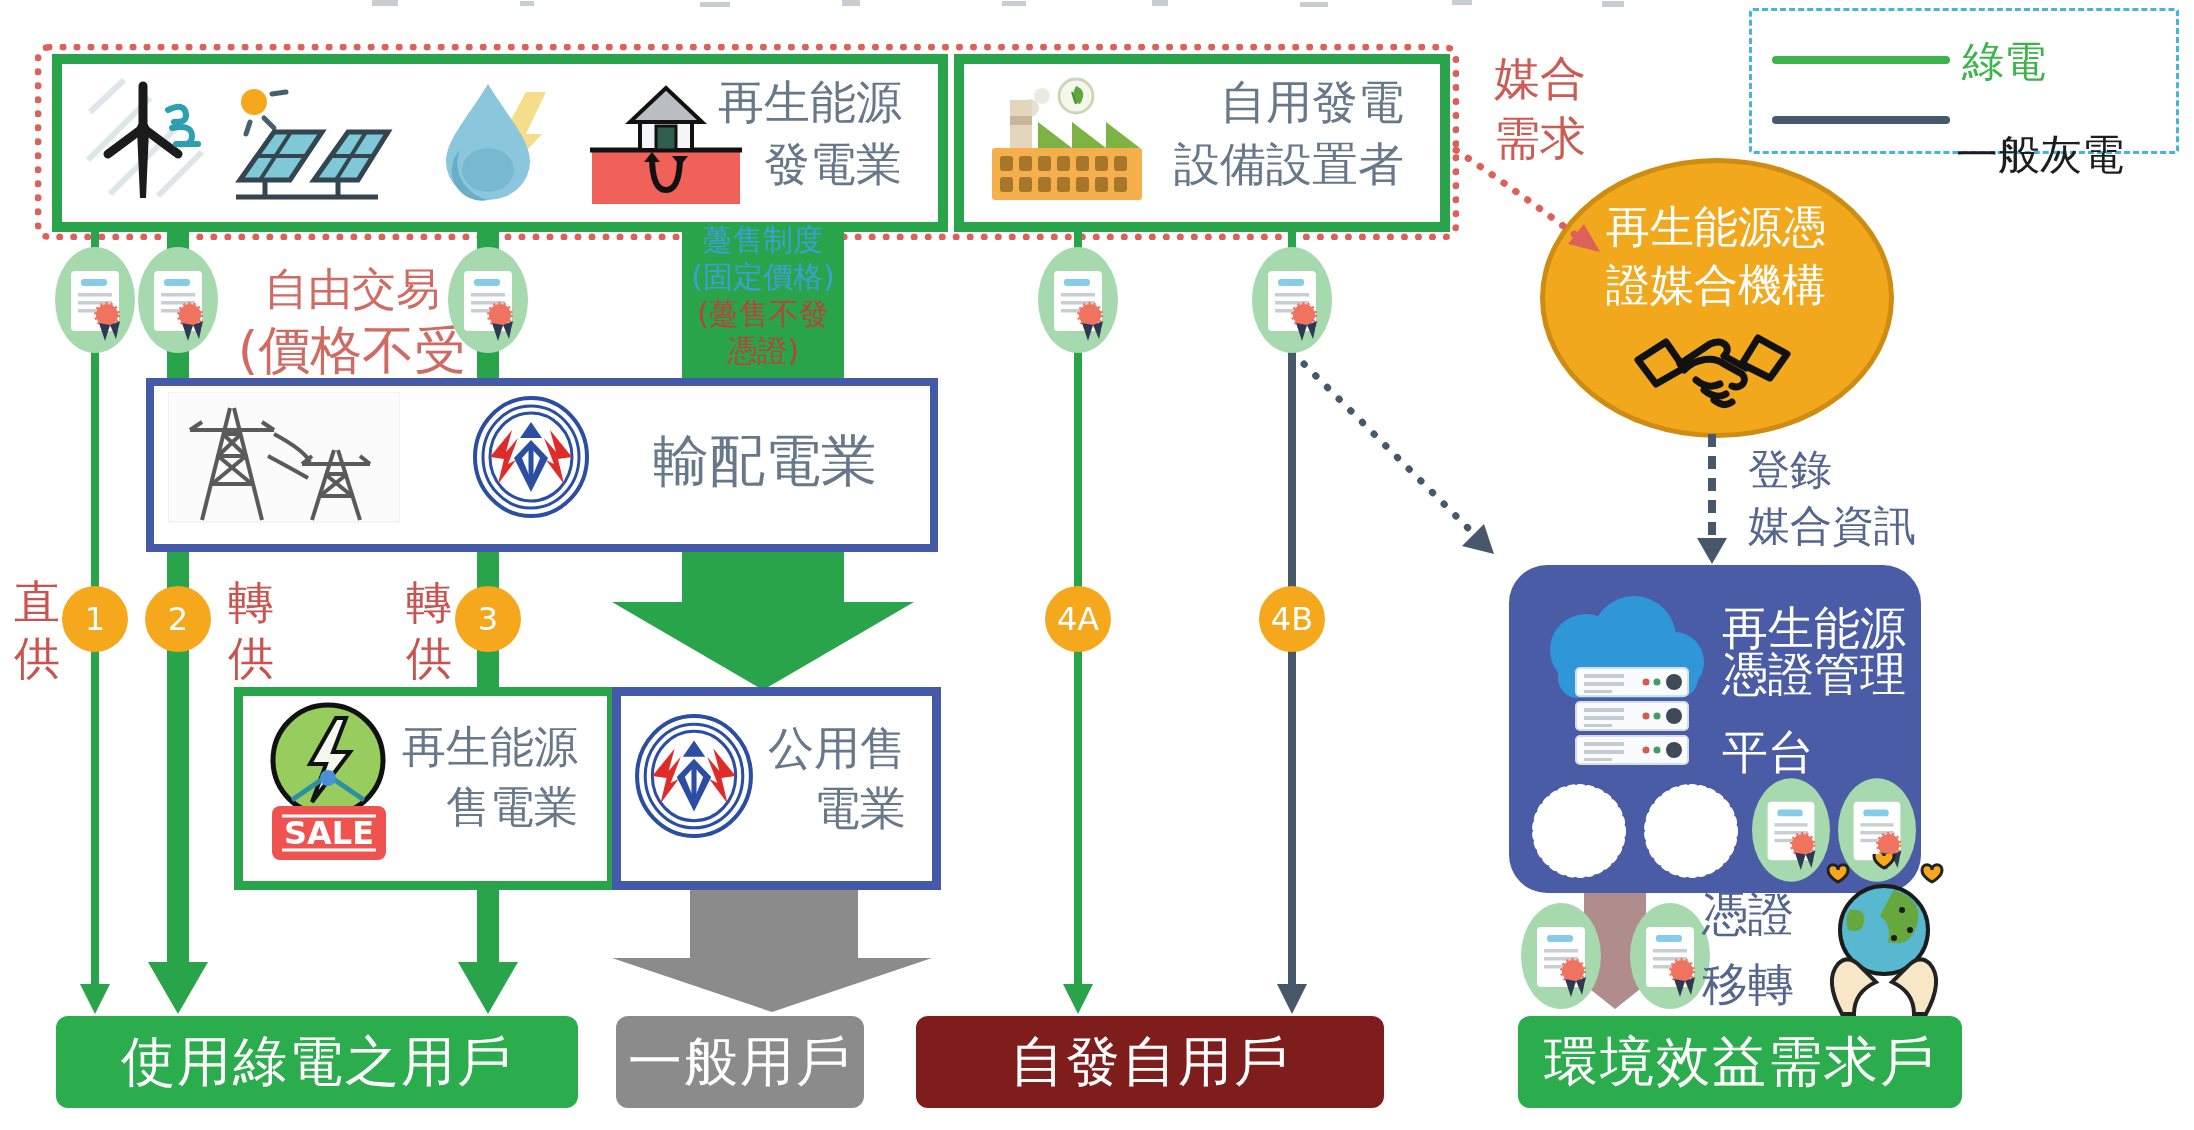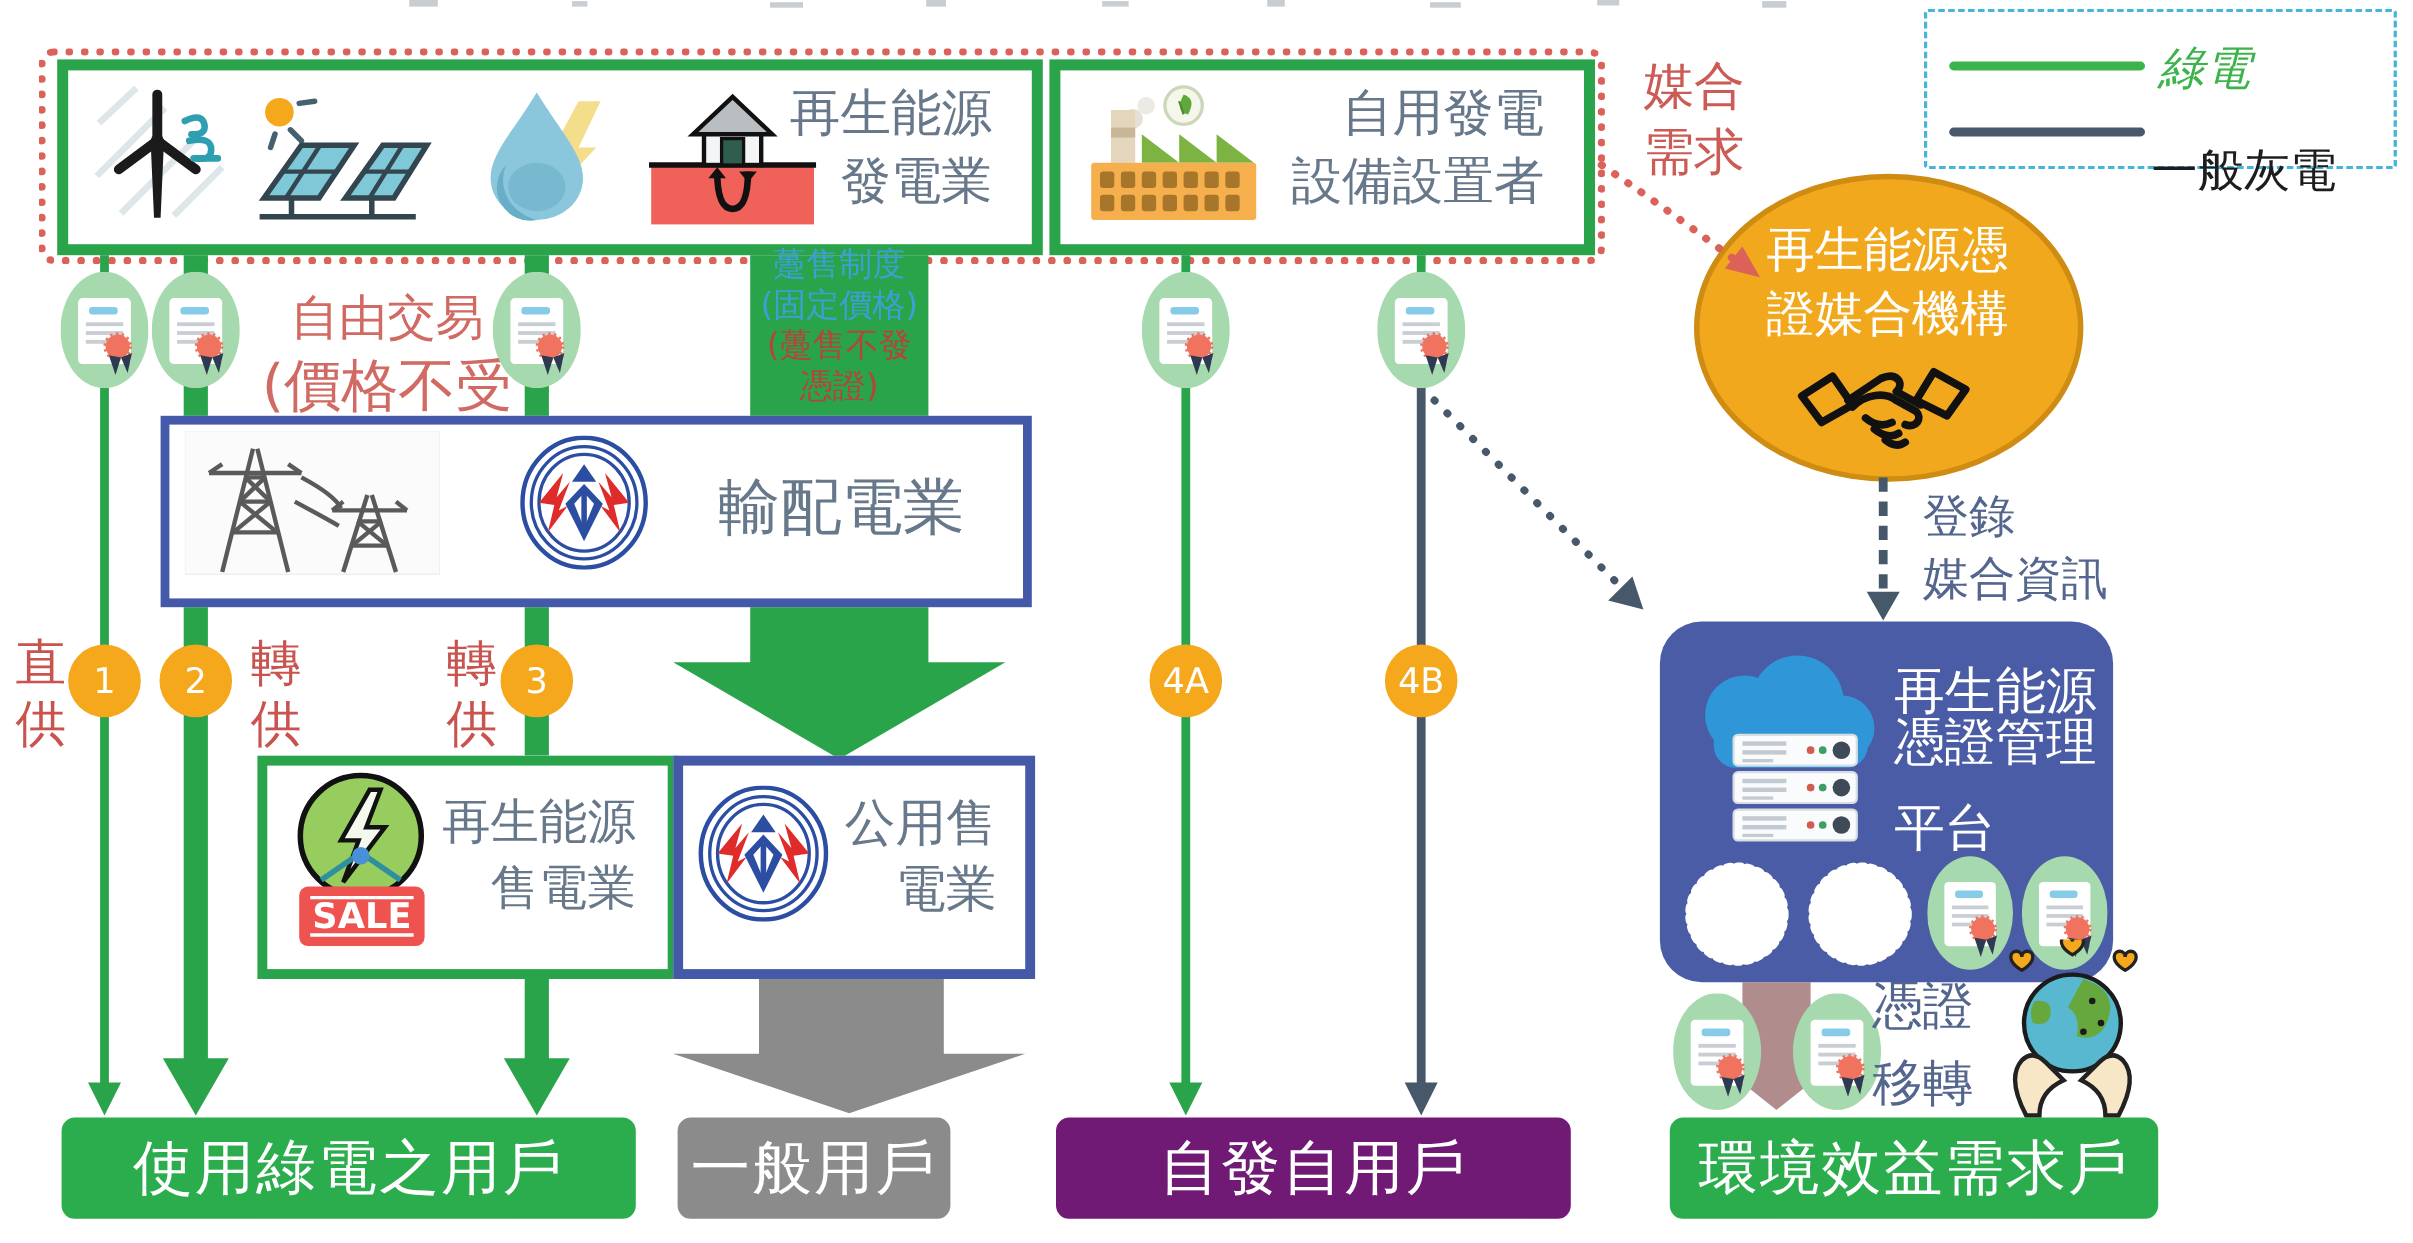--- a/index.html
+++ b/index.html
@@ -186,21 +186,21 @@
         <rect x="96" y="101" width="13" height="15" rx="3"></rect>
         <rect x="115" y="101" width="13" height="15" rx="3"></rect>
         <rect x="134" y="101" width="13" height="15" rx="3"></rect>
     </g>
   </svg>
   <div class="abs boxtitle" style="left:1140px;top:72px;width:264px;font-size:46px;text-align:right;z-index:4;">自用發電</div>
   <div class="abs boxtitle" style="left:1140px;top:134px;width:264px;font-size:46px;text-align:right;z-index:4;">設備設置者</div>
 
   <div class="abs" style="left:1749px;top:8px;width:424px;height:140px;border:3px dashed #45B6D9;border-radius:4px;z-index:1;"></div>
   <div class="abs" style="left:1772px;top:56px;width:178px;height:8px;border-radius:4px;background:#3CB44B;z-index:2;"></div>
-  <div class="abs" style="left:1962px;top:34px;font-size:42px;color:#3CB44B;z-index:2;font-style:italic;">綠電</div>
+  <div class="abs" style="left:1962px;top:34px;font-size:42px;color:#3CB44B;z-index:2;">綠電</div>
   <div class="abs" style="left:1772px;top:116px;width:178px;height:8px;border-radius:4px;background:#46586A;z-index:2;"></div>
   <div class="abs" style="left:1956px;top:94px;font-size:42px;color:#1D1D1F;z-index:2;margin-top:33px;">一般灰電</div>
 
   <div class="abs" style="left:1494px;top:48px;font-size:46px;color:#CC5B55;z-index:4;">媒合</div>
   <div class="abs" style="left:1494px;top:108px;font-size:46px;color:#CC5B55;z-index:4;">需求</div>
 
   <svg class="abs" style="left:55px;top:247px;z-index:5;" width="80" height="106" viewBox="0 0 80 106">
       <use href="#sym-cert"></use>
     </svg>
   <svg class="abs" style="left:138px;top:247px;z-index:5;" width="80" height="106" viewBox="0 0 80 106">
@@ -380,21 +380,21 @@
       <circle cx="112" cy="76" r="3" fill="#1b1b1b"></circle>
       <circle cx="96" cy="84" r="3" fill="#1b1b1b"></circle>
     <g stroke="#222" stroke-width="4" fill="#F7E7C6">
       <path d="M44,160 q-18,-34 -4,-50 q10,-10 22,2 l16,16 q-22,10 -22,32 z"></path>
       <path d="M128,160 q18,-34 4,-50 q-10,-10 -22,2 l-16,16 q22,10 22,32 z"></path>
     </g>
   </svg>
 
   <div class="custbox" style="left:56px;top:1016px;width:522px;background:#2BAC4D;">使用綠電之用戶</div>
   <div class="custbox" style="left:616px;top:1016px;width:248px;background:#8B8B8B;">一般用戶</div>
-  <div class="custbox" style="left:960px;top:1016px;width:468px;background:#701a75;">自發自用戶</div>
+  <div class="custbox" style="left:916px;top:1016px;width:468px;background:#7f1d1d;">自發自用戶</div>
   <div class="custbox" style="left:1518px;top:1016px;width:444px;background:#2BAC4D;">環境效益需求戶</div>
 
   <svg class="abs" style="left:0;top:0;z-index:7;pointer-events:none;" width="2194" height="1130" viewBox="0 0 2194 1130">
     <path d="M1456,150 Q1524,196 1582,240" fill="none" stroke="#DB6159" stroke-width="7" stroke-dasharray="0.5 14" stroke-linecap="round"></path>
     <polygon points="1600,252 1568,244 1584,224" fill="#DB6159"></polygon>
     <path d="M1712,434 L1712,540" fill="none" stroke="#46586A" stroke-width="8" stroke-dasharray="13 9"></path>
     <polygon points="1712,564 1697,538 1727,538" fill="#46586A"></polygon>
     <path d="M1304,364 L1472,532" fill="none" stroke="#46586A" stroke-width="7" stroke-dasharray="0.5 16" stroke-linecap="round"></path>
     <polygon points="1494,554 1462,546 1484,524" fill="#46586A"></polygon>
   </svg>

